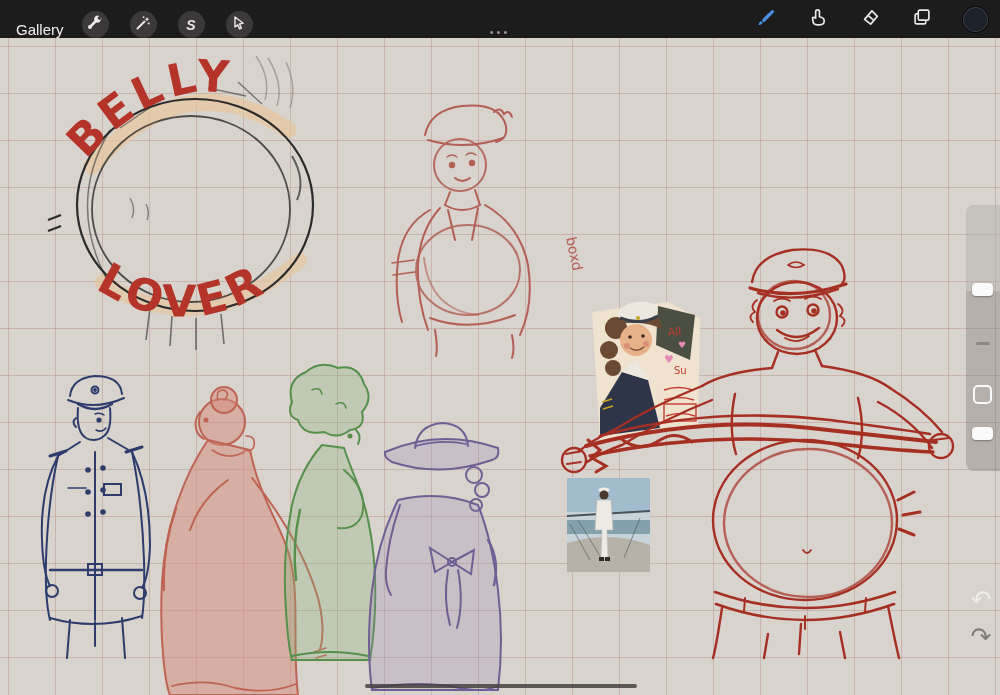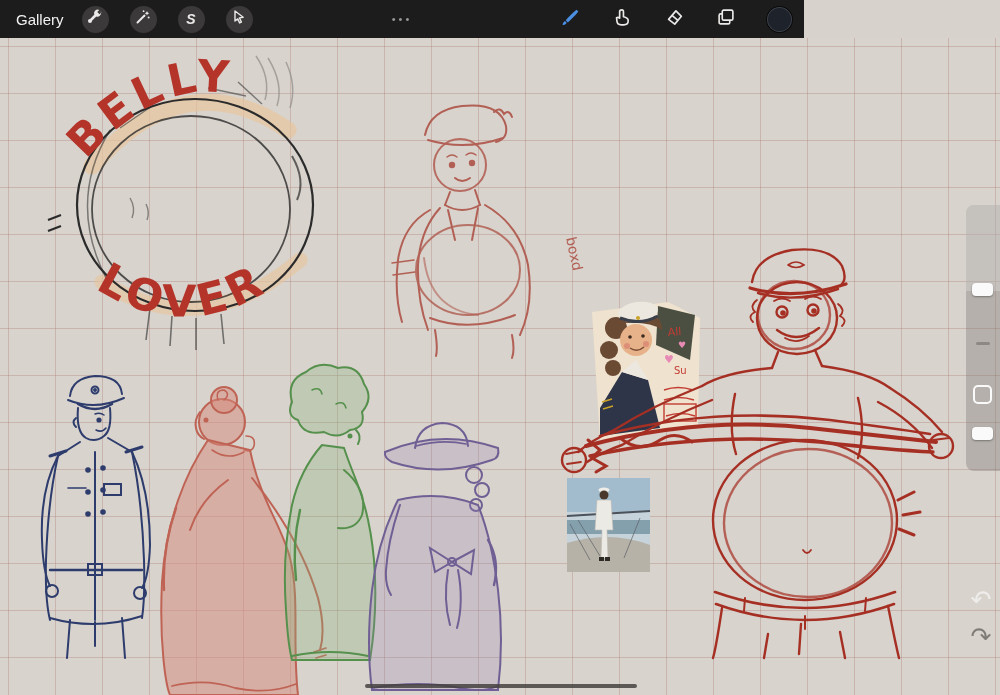--- a/index.html
+++ b/index.html
@@ -1,22 +1,22 @@
 <!DOCTYPE html>
 <html><head>
 <meta charset="utf-8">
 <style>
   * { margin:0; padding:0; box-sizing:border-box; }
   html,body { width:1000px; height:695px; overflow:hidden; background:#d7d2cb;
               font-family:"Liberation Sans", sans-serif; }
   .stage { position:relative; width:1000px; height:695px; }
 
   
-  .topbar { position:absolute; top:0; left:0; width:804px; height:38px;
-            background:#1d1c1d; display:flex; align-items:center; z-index:10; }
+  .topbar { position:absolute; top:0; left:0; width:1000px; height:38px;
+            background:#1d1c1d; display:flex; align-items:flex-end; z-index:10; }
   .gallery-btn { color:#f3f2f1; font-size:15px; margin-left:16px; margin-right:18px; cursor:default; }
   .tool-circle { width:27px; height:27px; border-radius:50%; background:#3b393a;
                  display:flex; align-items:center; justify-content:center; margin-right:21px; }
   .topbar-center { position:absolute; left:0; right:0; text-align:center; color:#9a9897;
                    font-size:11px; letter-spacing:3px; pointer-events:none; }
   .right-tools { position:absolute; right:12px; top:0; height:38px; display:flex;
                  align-items:center; gap:30px; }
   .flat-icon { width:22px; height:22px; display:flex; align-items:center; justify-content:center; }
   .color-swatch { width:25px; height:25px; border-radius:50%; background:#1e222b;
                   box-shadow: inset 0 0 0 1px rgba(255,255,255,.14), 0 0 0 1px #0a0a0a; }

